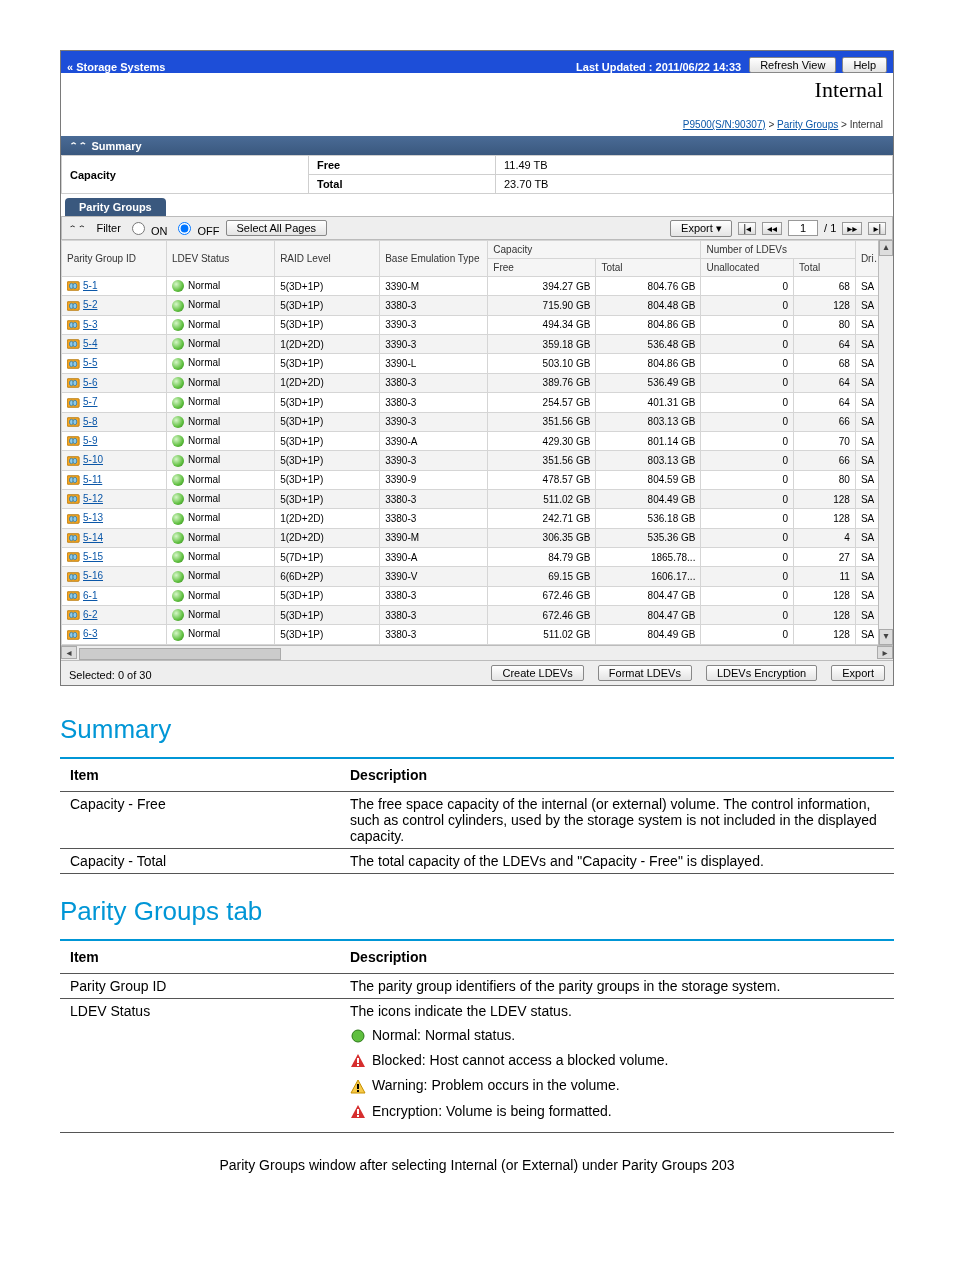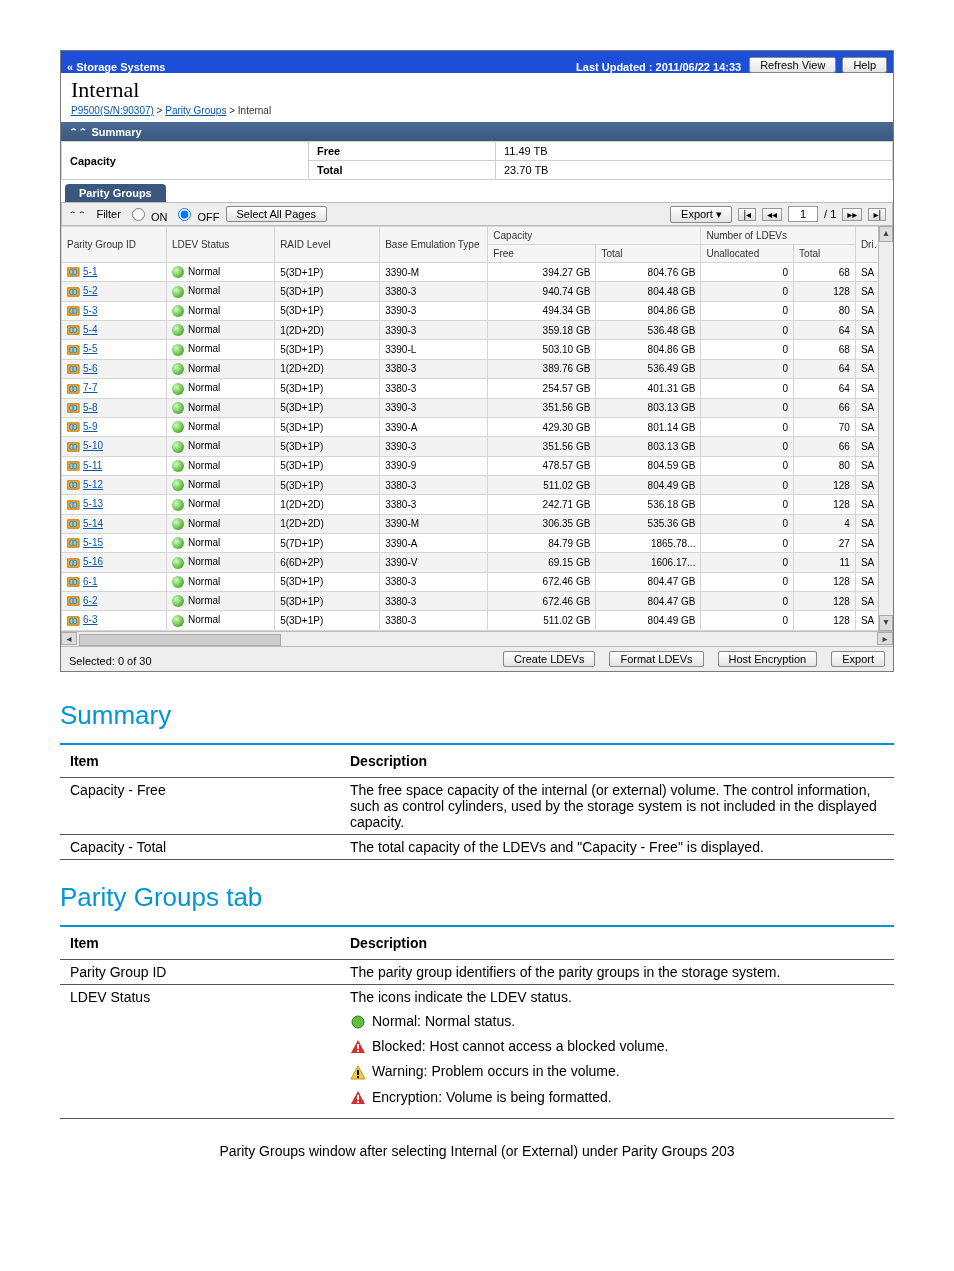--- a/index.html
+++ b/index.html
@@ -4,23 +4,23 @@
 <style>
   body { margin:0; font-family:Arial,Helvetica,sans-serif; font-size:12px; color:#000; background:#fff; }
   .page { width:954px; margin:0 auto; padding:50px 60px 30px 60px; box-sizing:border-box; }
   .app { border:1px solid #7a7a7a; background:#fff; margin-bottom:28px; }
   .topbar { background:#1d4ed8; color:#fff; font-size:11px; display:flex; align-items:flex-end; padding:0 6px; height:22px; }
   .topbar .left { font-weight:bold; flex:0 0 auto; padding-right:10px; }
   .topbar .gap { flex:1 1 auto; }
   .topbar .upd { margin-right:8px;font-weight:bold; }
   .btn { background:linear-gradient(#fff,#e4e4e4); border:1px solid #888; color:#000; font-size:11px; padding:1px 10px; border-radius:2px; cursor:pointer; }
   .btn + .btn { margin-left:6px; }
-  .titlearea { padding:4px 10px 6px 10px; }
+  .titlearea { padding:4px 10px 6px 10px;text-align:right; }
   .page-title { font-family:"Times New Roman",serif; font-size:22px; }
-  .bc { font-size:10px; color:#333; margin-top:2px; }
+  .bc { font-size:10px; color:#333; margin-top:16px; }
   .bc a { color:#0b57a8; text-decoration:underline; }
   .panel-hd { background:linear-gradient(#4a6b96,#3a587e); color:#fff; font-size:11px; font-weight:bold; padding:3px 8px; display:flex; align-items:center; }
   .chev { display:inline-block; transform:scaleY(.7); margin-right:4px; }
   .sumtbl { width:100%; border-collapse:collapse; font-size:11px; }
   .sumtbl td { border:1px solid #cfcfcf; padding:3px 8px; }
   .sumtbl td.lbl { width:230px; font-weight:bold; background:#fff; }
   .tabbar { background:#fff; padding-top:4px; }
   .tab { display:inline-block; background:#3a587e; color:#fff; font-size:11px; font-weight:bold; padding:3px 14px; border-top-left-radius:4px; border-top-right-radius:4px; margin-left:4px; }
   .toolbar { background:#eee; border:1px solid #bbb; font-size:11px; display:flex; align-items:center; padding:2px 6px; gap:6px; }
   .toolbar .sp { flex:1 1 auto; }
@@ -161,21 +161,21 @@
               </tr>
               <tr>
                 <td><svg class="grp-icon" viewBox="0 0 16 14">
                     <rect x="0" y="2" width="14" height="10" rx="1" fill="#f5a623" stroke="#b37400"></rect>
                     <ellipse cx="5" cy="7" rx="2.3" ry="3.2" fill="#8fc9e8" stroke="#3a7fa3"></ellipse>
                     <ellipse cx="9" cy="7" rx="2.3" ry="3.2" fill="#8fc9e8" stroke="#3a7fa3"></ellipse>
                   </svg><span class="link">5-2</span></td>
                 <td><span class="dot"></span>Normal</td>
                 <td>5(3D+1P)</td>
                 <td>3380-3</td>
-                <td class="num">940.74 GB</td>
+                <td class="num">715.90 GB</td>
                 <td class="num">804.48 GB</td>
                 <td class="num">0</td>
                 <td class="num">128</td>
                 <td>SA</td>
               </tr>
               <tr>
                 <td><svg class="grp-icon" viewBox="0 0 16 14">
                     <rect x="0" y="2" width="14" height="10" rx="1" fill="#f5a623" stroke="#b37400"></rect>
                     <ellipse cx="5" cy="7" rx="2.3" ry="3.2" fill="#8fc9e8" stroke="#3a7fa3"></ellipse>
                     <ellipse cx="9" cy="7" rx="2.3" ry="3.2" fill="#8fc9e8" stroke="#3a7fa3"></ellipse>
@@ -232,21 +232,21 @@
                 <td class="num">536.49 GB</td>
                 <td class="num">0</td>
                 <td class="num">64</td>
                 <td>SA</td>
               </tr>
               <tr>
                 <td><svg class="grp-icon" viewBox="0 0 16 14">
                     <rect x="0" y="2" width="14" height="10" rx="1" fill="#f5a623" stroke="#b37400"></rect>
                     <ellipse cx="5" cy="7" rx="2.3" ry="3.2" fill="#8fc9e8" stroke="#3a7fa3"></ellipse>
                     <ellipse cx="9" cy="7" rx="2.3" ry="3.2" fill="#8fc9e8" stroke="#3a7fa3"></ellipse>
-                  </svg><span class="link">7-7</span></td>
+                  </svg><span class="link">5-7</span></td>
                 <td><span class="dot"></span>Normal</td>
                 <td>5(3D+1P)</td>
                 <td>3380-3</td>
                 <td class="num">254.57 GB</td>
                 <td class="num">401.31 GB</td>
                 <td class="num">0</td>
                 <td class="num">64</td>
                 <td>SA</td>
               </tr>
               <tr>
@@ -444,21 +444,21 @@
         <div class="track">
           <div class="thumb"></div>
         </div>
         <div class="arrow">▸</div>
     </div>
     <div class="footerbar">
       <span>Selected:  0    of  30</span>
       <span class="sp"></span>
       <button class="btn">Create LDEVs</button>
       <button class="btn">Format LDEVs</button>
-      <button class="btn">Host Encryption</button>
+      <button class="btn">LDEVs Encryption</button>
       <button class="btn">Export</button>
     </div>
   </div>
 
   <h2 class="doc">Summary</h2>
   <table class="doc">
     <thead>
         <tr>
           <th>Item</th>
           <th>Description</th>

